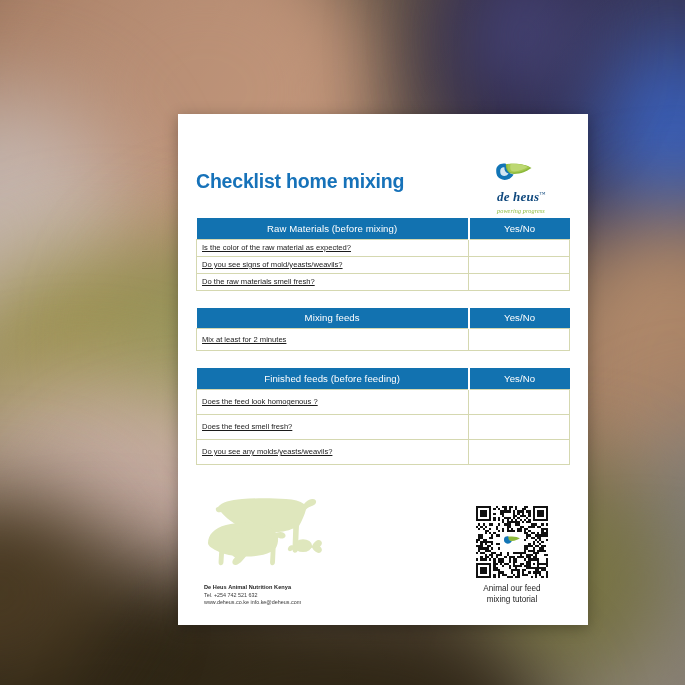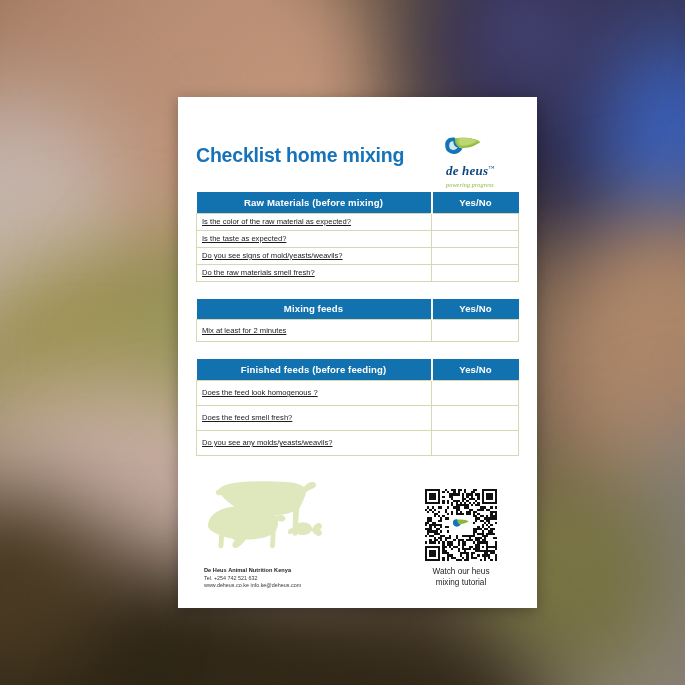--- a/index.html
+++ b/index.html
@@ -48,25 +48,25 @@
   .b17{ left: 130px;  top: 610px;  width: 420px; height: 260px; background: #352b18; }
   .b18{ left: -120px; top: 490px;  width: 230px; height: 200px; background: #4a3a22; }
   #backdrop .grain {
     position: absolute; inset: 0;
     background: linear-gradient(125deg, rgba(0,0,0,0.12), rgba(0,0,0,0) 45%, rgba(0,0,0,0.22));
   }
 
   
   #card {
     position: absolute;
-    left: 178px; top: 97px;
-    width: 359px; height: 511px;
+    left: 178px; top: 114px;
+    width: 410px; height: 511px;
     background: #ffffff;
     box-shadow: 0 3px 14px rgba(0,0,0,0.30);
-    padding: 3px 18px;
+    padding: 12px 18px;
     z-index: 5;
   }
 
   
   .doc-header {
     display: flex;
     align-items: flex-start;
     justify-content: space-between;
     padding-top: 34px;
     height: 92px;
@@ -117,21 +117,21 @@
     table-layout: fixed;
     margin-bottom: 17px;
   }
   .check-table col.c-q  { width: 73%; }
   .check-table col.c-a  { width: 27%; }
 
   .check-table thead th {
     background: #1272b0;
     color: #ffffff;
     font-size: 9.6px;
-    font-weight: bold;
+    font-weight: normal;
     height: 21px;
     vertical-align: middle;
     text-align: center;
     letter-spacing: 0.1px;
   }
   .check-table thead th.th-yesno {
     border-left: 2px solid #ffffff;
   }
   .check-table tbody td {
     border: 1px solid #d5d8b0;
@@ -255,24 +255,20 @@
             <th>Raw Materials (before mixing)</th>
             <th class="th-yesno">Yes/No</th>
           </tr>
         </thead>
         <tbody>
           <tr>
             <td>Is the color of the raw material as expected?</td>
             <td class="td-answer"></td>
           </tr>
           <tr>
-            <td>Is the taste as expected?</td>
-            <td class="td-answer"></td>
-          </tr>
-          <tr>
             <td>Do you see signs of mold/yeasts/weavils?</td>
             <td class="td-answer"></td>
           </tr>
           <tr>
             <td>Do the raw materials smell fresh?</td>
             <td class="td-answer"></td>
           </tr>
         </tbody>
       </table>
       <table class="check-table t-mixing">
@@ -352,19 +348,19 @@
             </g>
         </svg>
         <div class="qr-logo">
           <svg width="18" height="13" viewBox="0 0 40 26">
             <path d="M10.5 2.5 C22 0.5 33 2.5 37.5 6 C33 9 27 12 20 12 C13 12 10 8 10.5 2.5 Z" fill="#8cb93b"></path>
             <path d="M2.2 8.5 C2.2 3.6 6.6 0.6 12 1.8 C11.2 7 13.8 11.8 19.6 12.4 C16.4 17.8 10.5 19.4 6 16.6 C2.6 14.5 2.2 11.4 2.2 8.5 Z" fill="#1275b6"></path>
           </svg>
         </div>
       </div>
       <div class="qr-caption">
-        <div>Watch our heus</div>
+        <div>Animal our feed</div>
         <div>mixing tutorial</div>
       </div>
     </div>
 
   </div>
 </div>
 
 </body></html>

